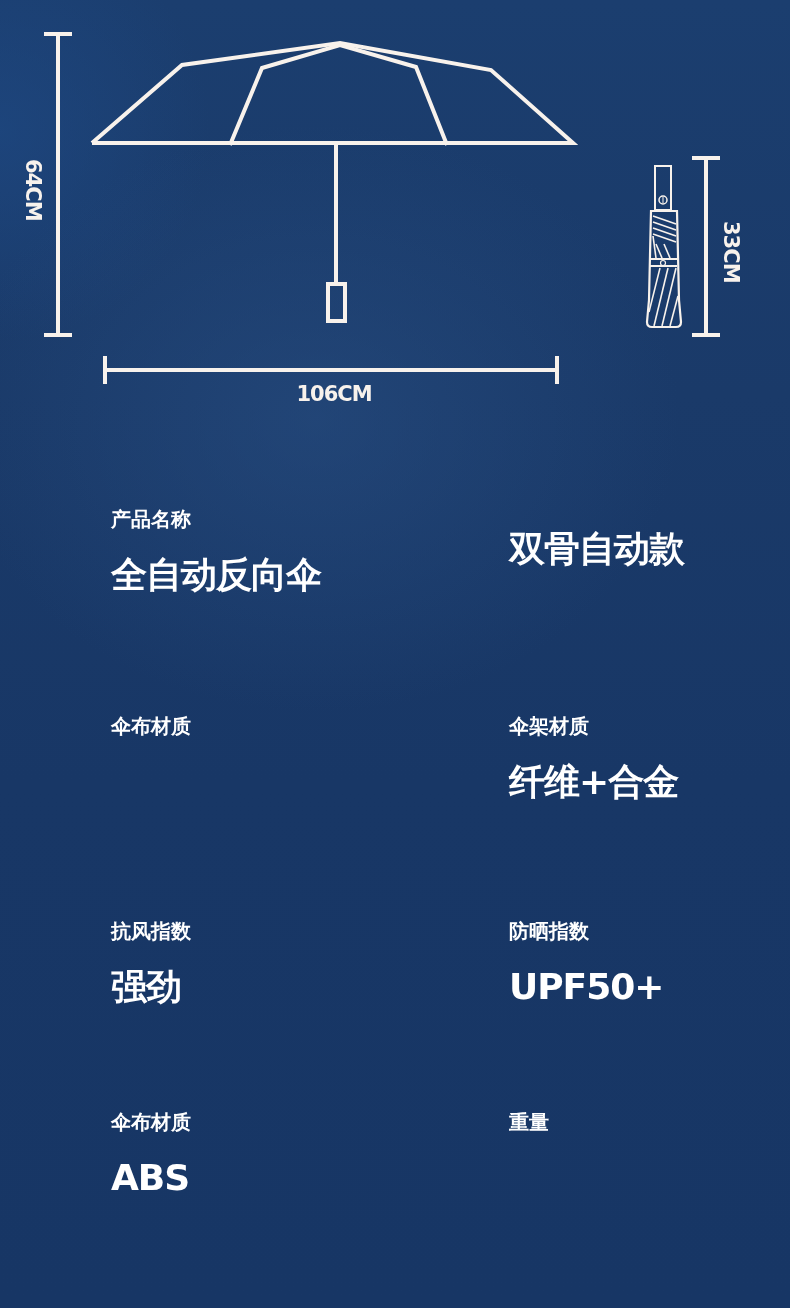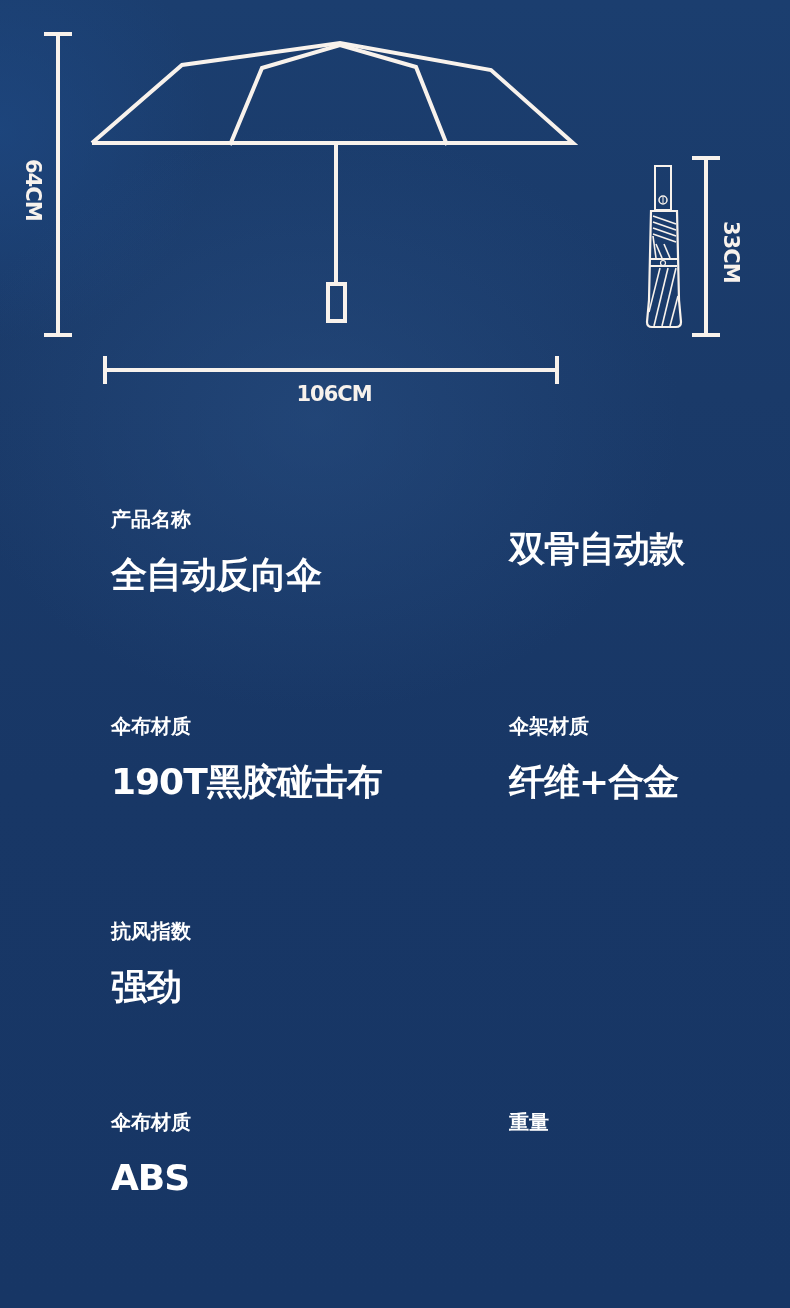--- a/index.html
+++ b/index.html
@@ -97,29 +97,32 @@
 <div class="specs">
   <div class="spec col-left row-1">
     <div class="label">产品名称</div>
     <div class="value">全自动反向伞</div>
   </div>
   <div class="spec col-right row-1">
     <div class="value">双骨自动款</div>
   </div>
   <div class="spec col-left row-2">
     <div class="label">伞布材质</div>
-    <div class="value">190T黑胶碰击布</div>
   </div>
   <div class="spec col-left row-3">
     <div class="label">抗风指数</div>
     <div class="value">强劲</div>
   </div>
   <div class="spec col-right row-2">
     <div class="label">伞架材质</div>
     <div class="value">纤维+合金</div>
+  </div>
+  <div class="spec col-right row-3">
+    <div class="label">防晒指数</div>
+    <div class="value">UPF50+</div>
   </div>
   <div class="spec col-left row-4">
     <div class="label">伞布材质</div>
     <div class="value">ABS</div>
   </div>
   <div class="spec col-right row-4">
     <div class="label">重量</div>
   </div>
 </div>
 

